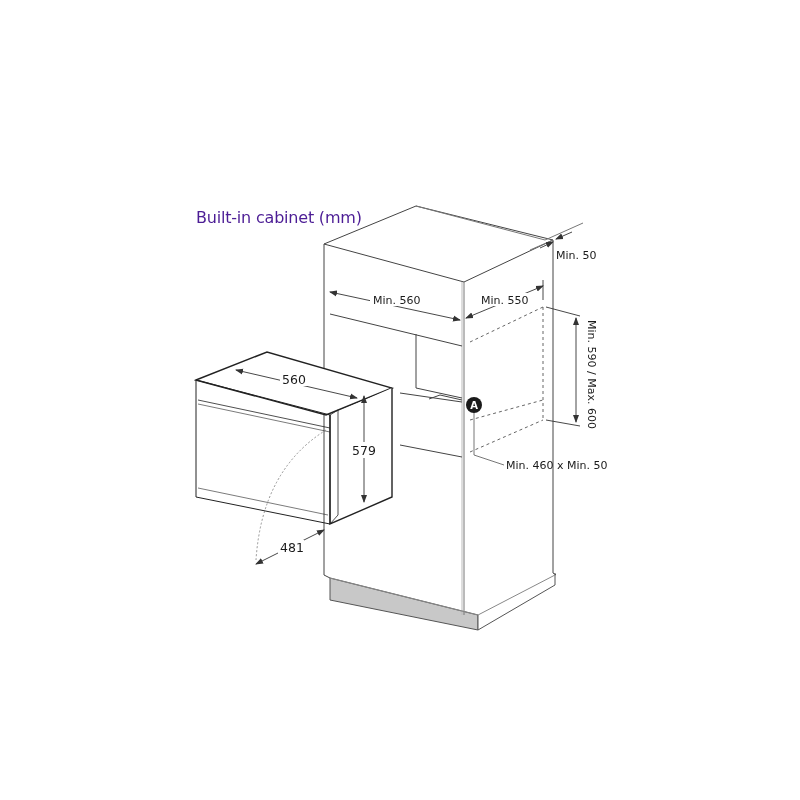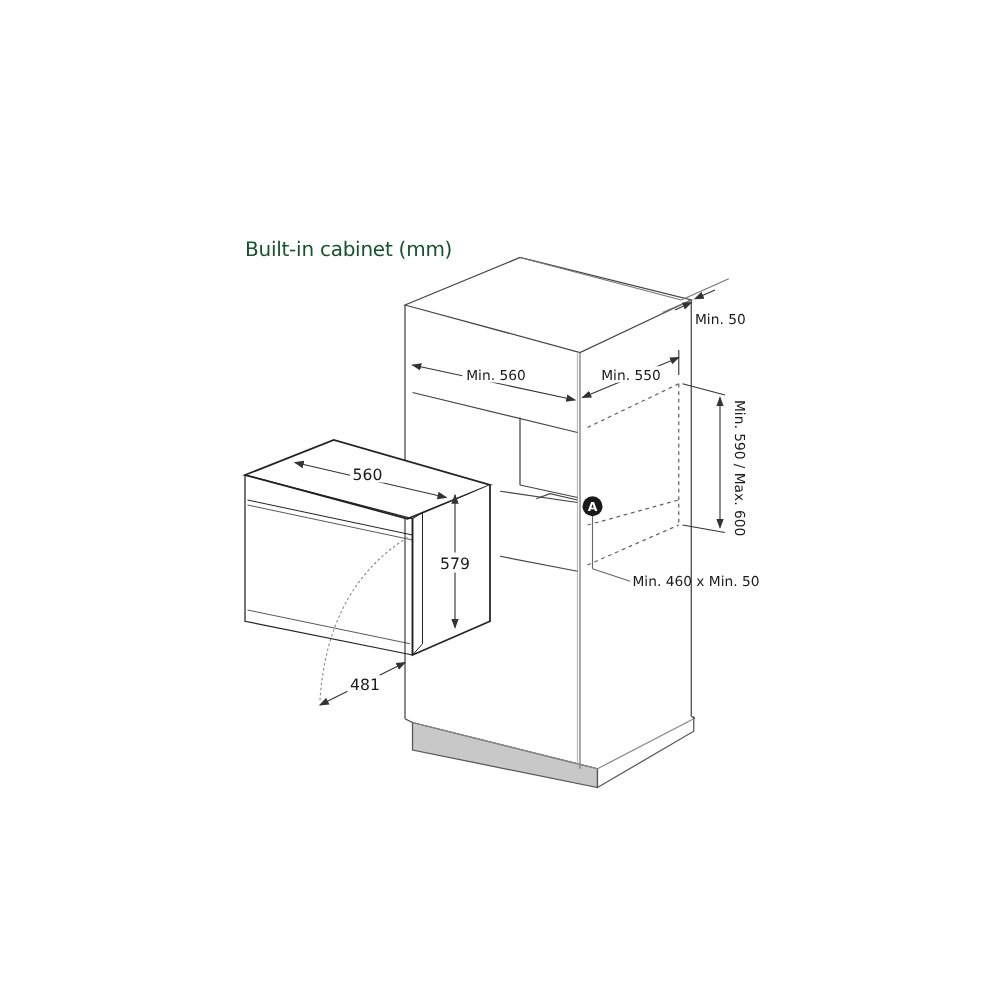--- a/index.html
+++ b/index.html
@@ -1,17 +1,17 @@
 <!DOCTYPE html>
 <html><head>
   <meta charset="utf-8">
   <style>
     html, body { margin: 0; padding: 0; background: #ffffff; }
     body { width: 800px; height: 800px; position: relative; overflow: hidden; font-family: "DejaVu Sans", sans-serif; }
-    .title { position: absolute; left: 196px; top: 190px; font-size: 16px; color: #14532d; letter-spacing: -0.2px; }
+    .title { position: absolute; left: 196px; top: 208px; font-size: 16px; color: #4c1d95; letter-spacing: -0.2px; }
     svg { position: absolute; left: 0; top: 0; }
     .lbl { font-family: "DejaVu Sans", sans-serif; font-size: 11px; fill: #1a1a1a; }
     .lblb { font-family: "DejaVu Sans", sans-serif; font-size: 12.5px; fill: #1a1a1a; }
   </style>
 </head>
 <body>
 
 <div class="title">Built-in cabinet (mm)</div>
 
 <svg width="800" height="800" viewBox="0 0 800 800">

